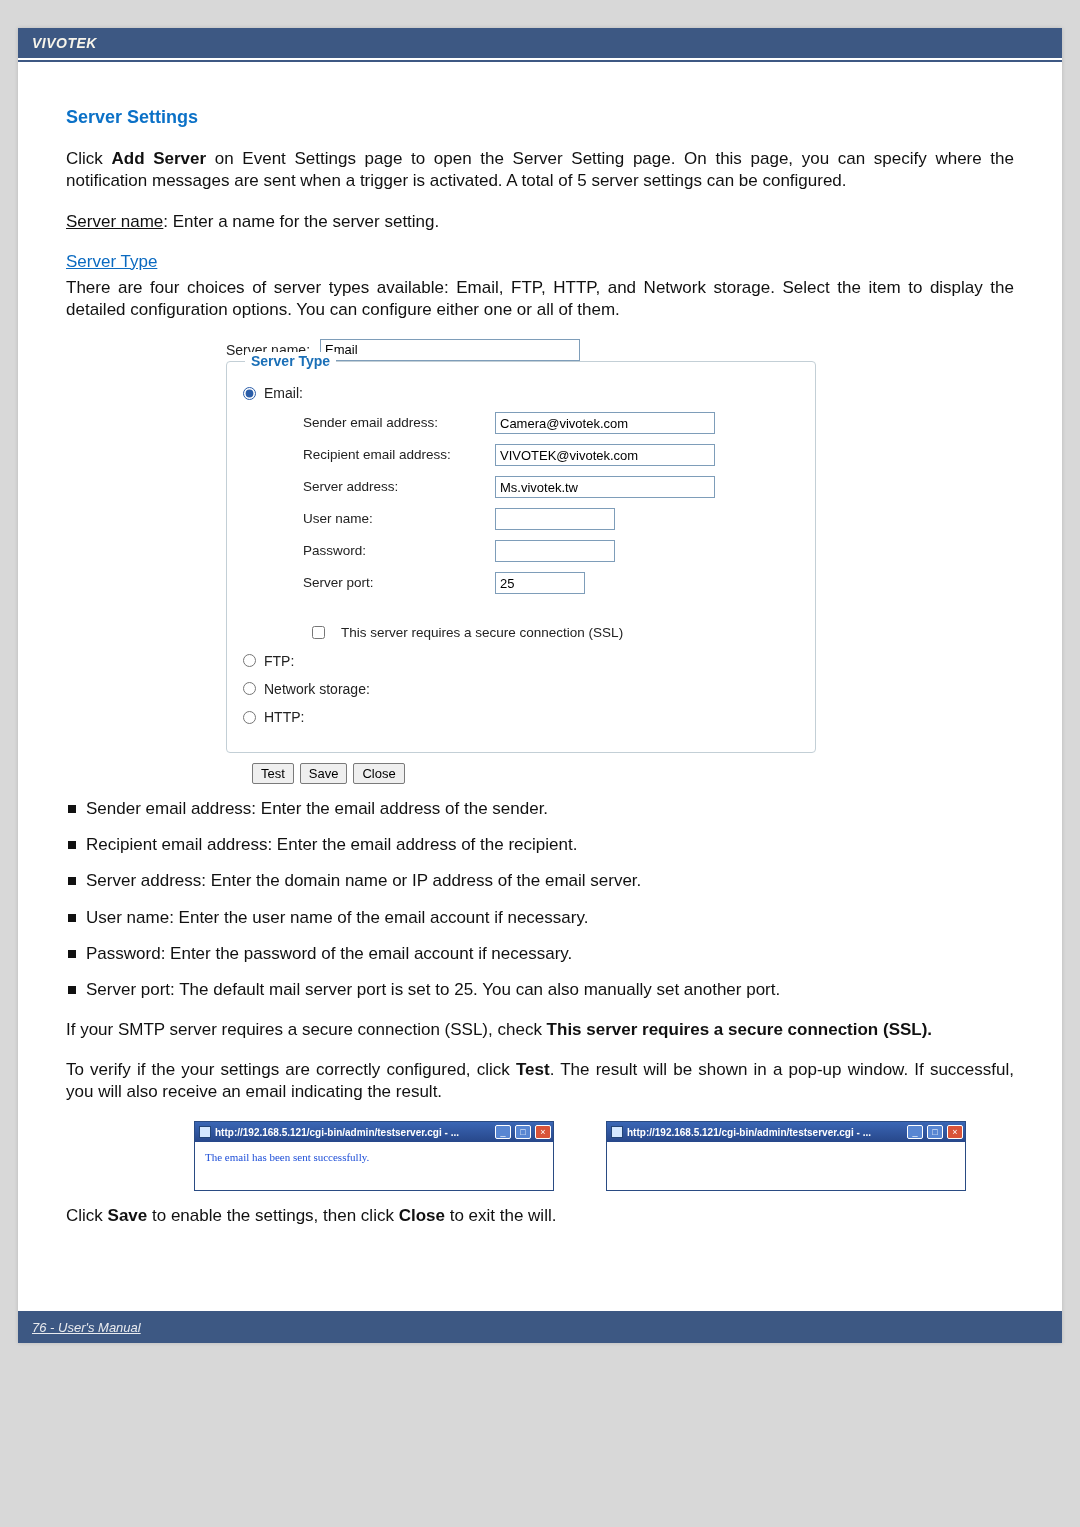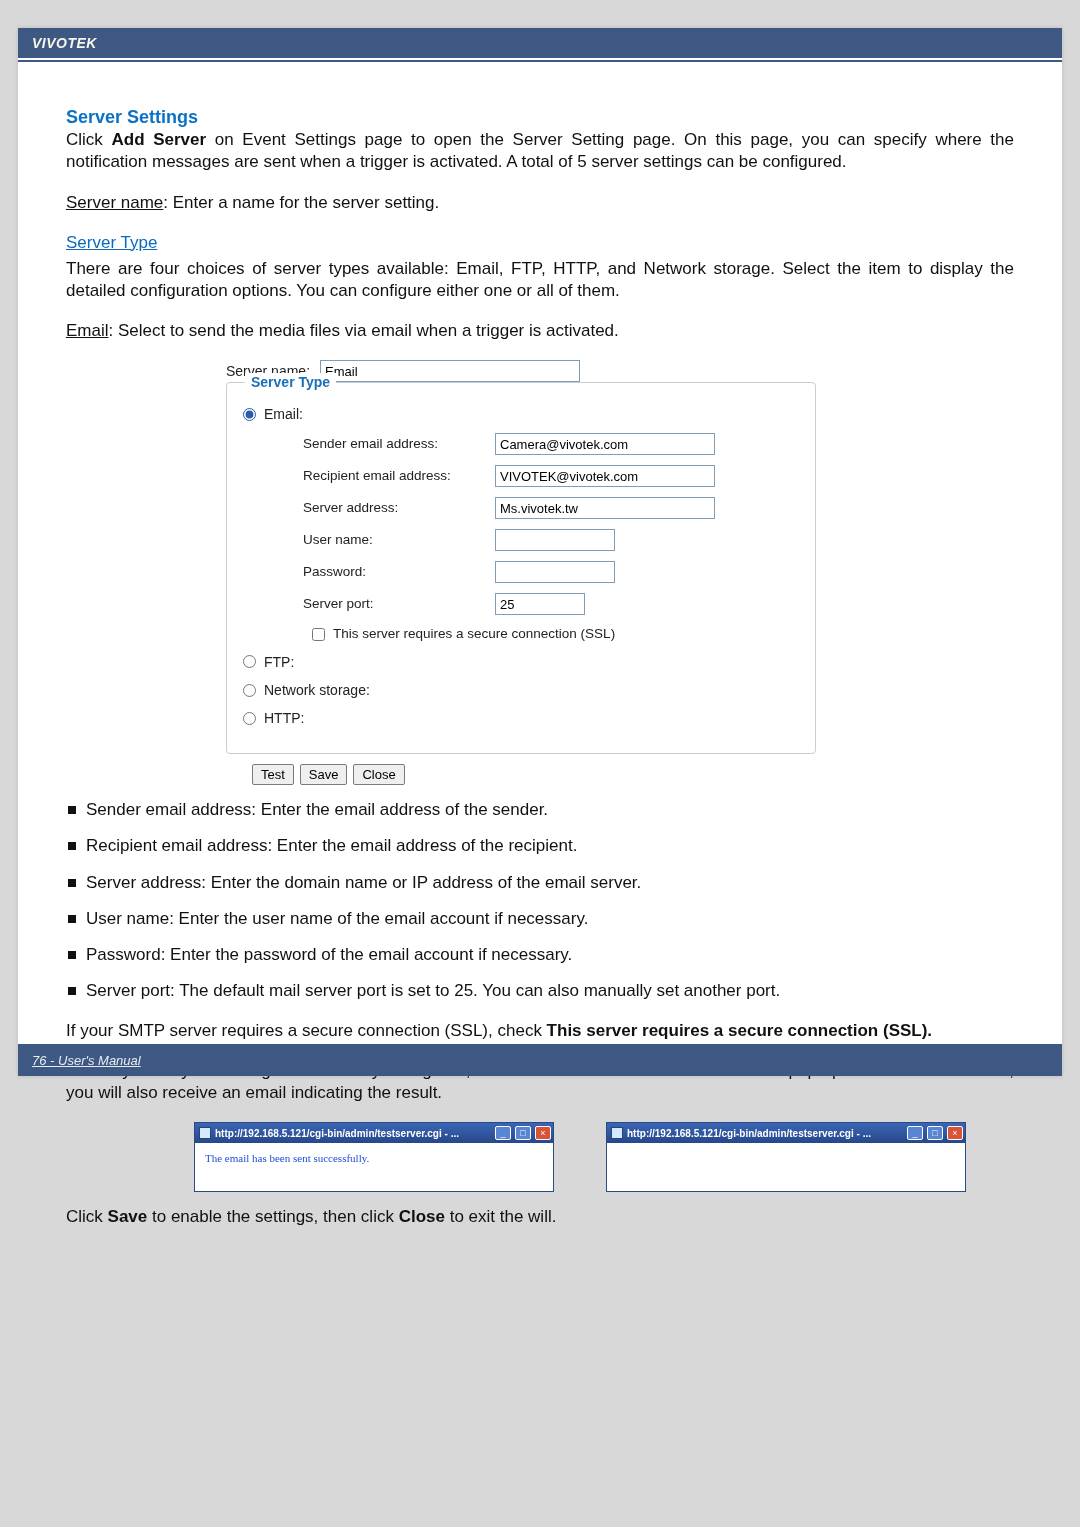--- a/index.html
+++ b/index.html
@@ -7,21 +7,21 @@
       font-family: Arial, Helvetica, sans-serif;
       background: #d8d8d8;
       width: 1080px;
       height: 1527px;
       position: relative;
     }
     .page {
       background: #ffffff;
       margin: 28px 18px 0 18px;
       padding: 0;
-      height: 1048px;
+      height: 1315px;
       position: relative;
       box-shadow: 0 0 4px rgba(0,0,0,0.15);
     }
     .header-bar {
       background: #3d5883;
       height: 30px;
       display: flex;
       align-items: center;
       padding-left: 14px;
     }
@@ -40,21 +40,21 @@
     .content {
       padding: 44px 48px 0 48px;
       font-size: 17px;
       line-height: 1.3;
       color: #111;
     }
     .section-title {
       color: #0b71c7;
       font-weight: bold;
       font-size: 18px;
-      margin-bottom: 0;
+      margin-bottom: 19px;
     }
     .para { margin-bottom: 18px; text-align: justify; }
     .u { text-decoration: underline; }
     .linkish { color: #0b6ac0; text-decoration: underline; }
     .bold { font-weight: bold; }
 
     
     .form-shot {
       width: 590px;
       margin: 2px 0 8px 160px;
@@ -112,22 +112,23 @@
       height: 22px;
       border: 1px solid #7e9db9;
       padding: 0 4px;
       font-size: 13px;
     }
     .port-input { width: 90px !important; }
     .ssl-row {
       grid-column: 1 / 3;
       display: flex;
       align-items: center;
-      gap: 8px;
+      gap: 16px;
       padding-left: 9px;
+      margin-top: 20px;
     }
     .btn-row {
       margin: 10px 0 0 26px;
       display: flex;
       gap: 6px;
     }
     .btn {
       font-size: 13px;
       padding: 2px 8px;
       border: 1px solid #7a7a7a;
@@ -239,23 +240,20 @@
       <span>Click </span><span class="bold">Add Server</span><span> on Event Settings page to open the Server Setting page. On this page, you can specify where the notification messages are sent when a trigger is activated. A total of 5 server settings can be configured.</span>
     </p>
 
     <p class="para">
       <span class="u">Server name</span><span>: Enter a name for the server setting.</span>
     </p>
 
     <p class="linkish" style="margin-bottom:4px; display:inline-block;">Server Type</p>
     <p class="para justify">There are four choices of server types available: Email, FTP, HTTP, and Network storage. Select the item to display the detailed configuration options. You can configure either one or all of them.</p>
 
-    <p class="para">
-      <span class="u">Email</span><span>: Select to send the media files via email when a trigger is activated.</span>
-    </p>
 
     
     <div class="form-shot">
       <div class="fs-row1">
         <label>Server name:</label>
         <input type="text" value="Email" style="">
       </div>
       <div class="fieldset">
         <div class="legend">Server Type</div>
 

